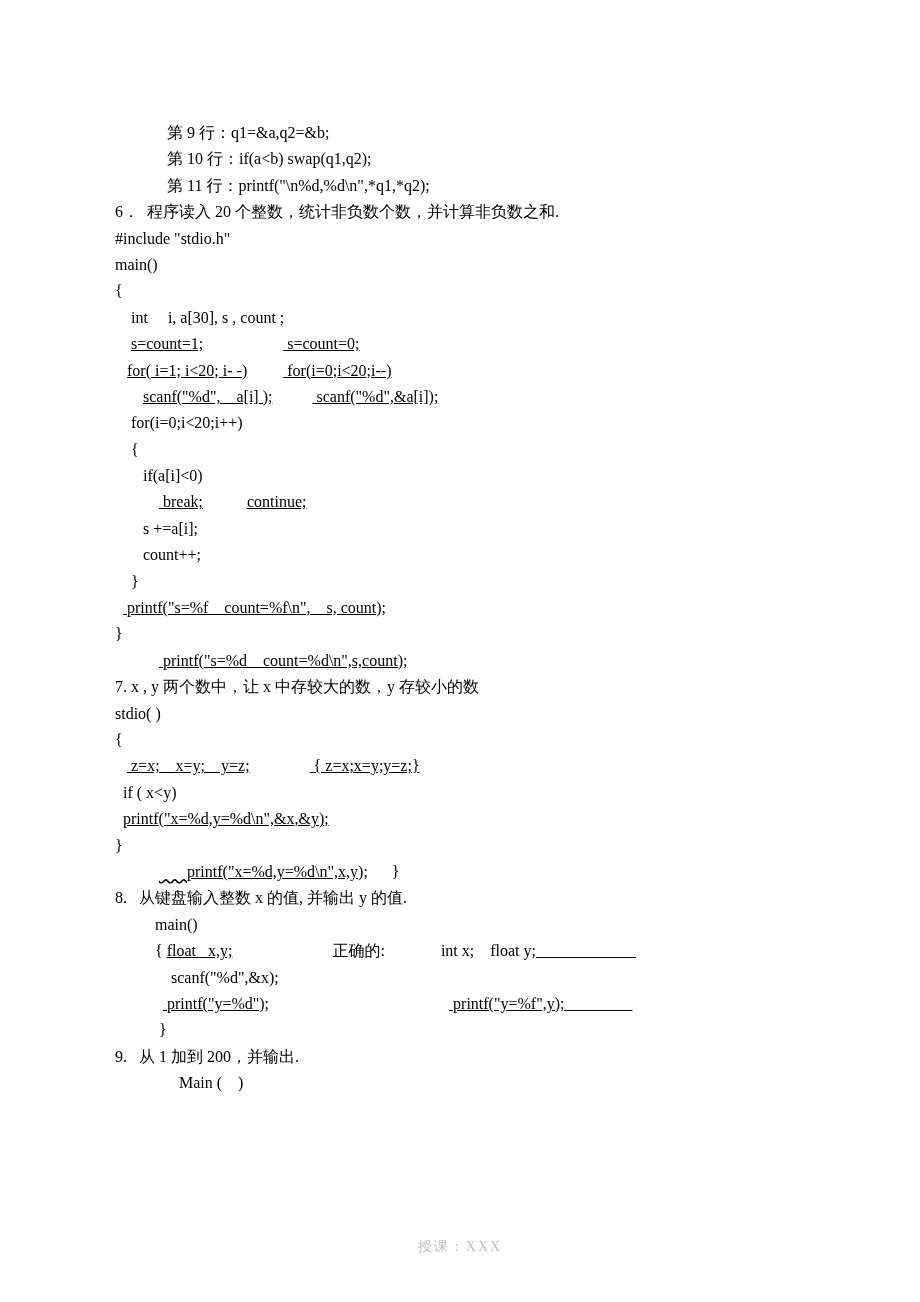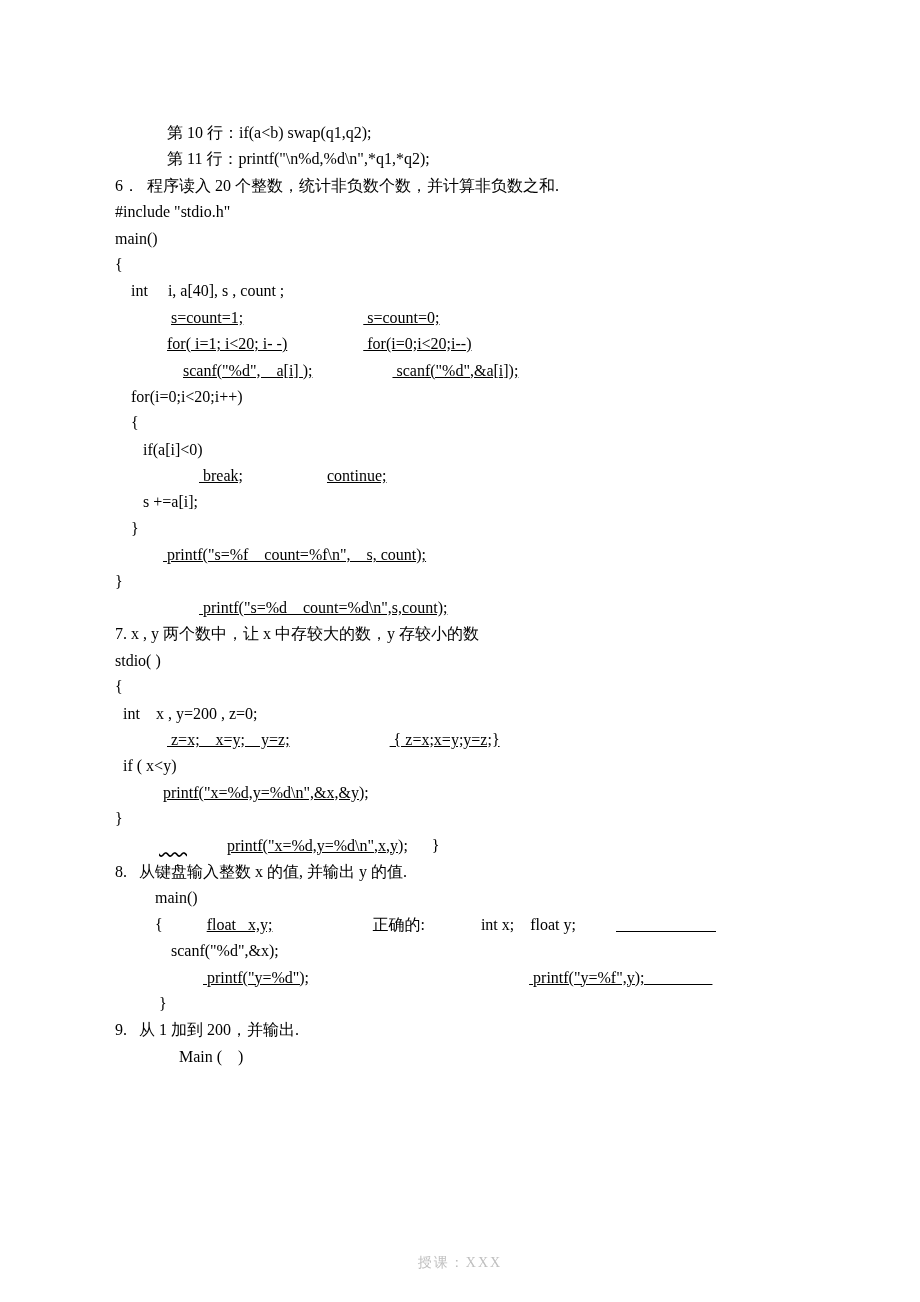--- a/index.html
+++ b/index.html
@@ -12,61 +12,62 @@
     color: #000;
   }
   .page {
     width: 920px;
     min-height: 1302px;
     box-sizing: border-box;
     padding: 120px 115px 40px 115px;
     position: relative;
   }
   .line { white-space: pre; }
-  .u { text-decoration: underline; margin-left: 40px; }
+  .u { text-decoration: underline; }
   .wavy { text-decoration: underline wavy; }
   .footer {
     position: absolute;
     left: 0; right: 0;
-    bottom: 28px;
+    bottom: 44px;
     text-align: center;
     font-size: 14px;
     color: #bfbfbf;
     letter-spacing: 2px;
   }
 </style>
 </head>
 <body>
 
 <div class="page">
 
+  <div class="line">             第 9 行：q1=&amp;a,q2=&amp;b;</div>
   <div class="line">             第 10 行：if(a&lt;b) swap(q1,q2);</div>
   <div class="line">             第 11 行：printf("\n%d,%d\n",*q1,*q2);</div>
   <div class="line"></div>
   <div class="line">6．  程序读入 20 个整数，统计非负数个数，并计算非负数之和.</div>
   <div class="line">#include "stdio.h"</div>
   <div class="line">main()</div>
   <div class="line">{</div>
-  <div class="line">    int     i, a[40], s , count ;</div>
+  <div class="line">    int     i, a[30], s , count ;</div>
   <div class="line"><span>    </span><span class="u">s=count=1;</span><span>                    </span><span class="u"> s=count=0;</span></div>
   <div class="line"><span>   </span><span class="u">for( i=1; i&lt;20; i- -)</span><span>         </span><span class="u"> for(i=0;i&lt;20;i--)</span></div>
   <div class="line"><span>       </span><span class="u">scanf("%d",    a[i] );</span><span>          </span><span class="u"> scanf("%d",&amp;a[i]);</span></div>
   <div class="line">    for(i=0;i&lt;20;i++)</div>
   <div class="line">    {</div>
   <div class="line">       if(a[i]&lt;0)</div>
   <div class="line"><span>           </span><span class="u"> break;</span><span>           </span><span class="u">continue;</span></div>
   <div class="line">       s +=a[i];</div>
+  <div class="line">       count++;</div>
   <div class="line">    }</div>
   <div class="line"><span>  </span><span class="u"> printf("s=%f    count=%f\n",    s, count);</span></div>
   <div class="line">}</div>
   <div class="line"><span>           </span><span class="u"> printf("s=%d    count=%d\n",s,count);</span></div>
   <div class="line">7. x , y 两个数中，让 x 中存较大的数，y 存较小的数</div>
   <div class="line">stdio( )</div>
   <div class="line">{</div>
-  <div class="line">  int    x , y=200 , z=0;</div>
   <div class="line"></div>
   <div class="line"><span>   </span><span class="u"> z=x;    x=y;    y=z;</span><span>               </span><span class="u"> { z=x;x=y;y=z;}</span></div>
   <div class="line">  if ( x&lt;y)</div>
   <div class="line"><span>  </span><span class="u">printf("x=%d,y=%d\n",&amp;x,&amp;y);</span></div>
   <div class="line">}</div>
   <div class="line"><span>           </span><span class="wavy">       </span><span class="u">printf("x=%d,y=%d\n",x,y);</span><span>      }</span></div>
   <div class="line"></div>
   <div class="line">8.   从键盘输入整数 x 的值, 并输出 y 的值.</div>
   <div class="line">          main()</div>
   <div class="line"><span>          { </span><span class="u">float   x,y;</span><span>                         正确的:              int x;    float y;</span><span class="u">                         </span></div>

